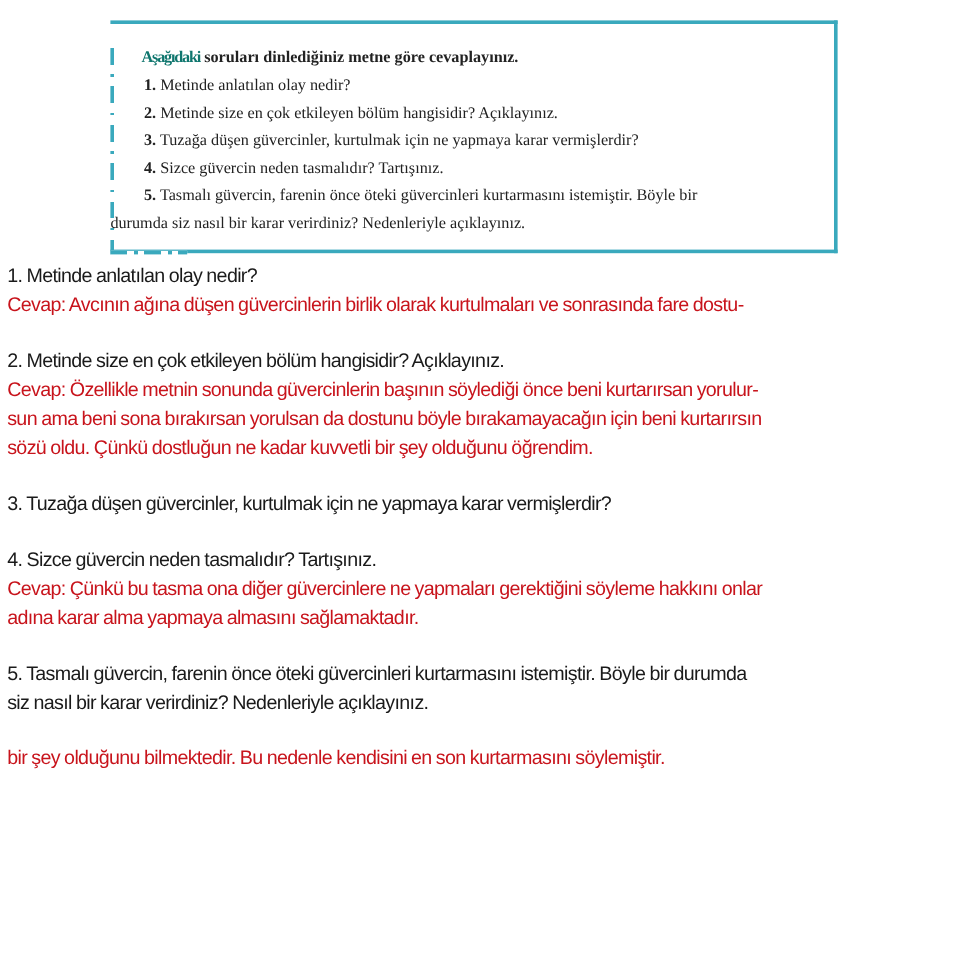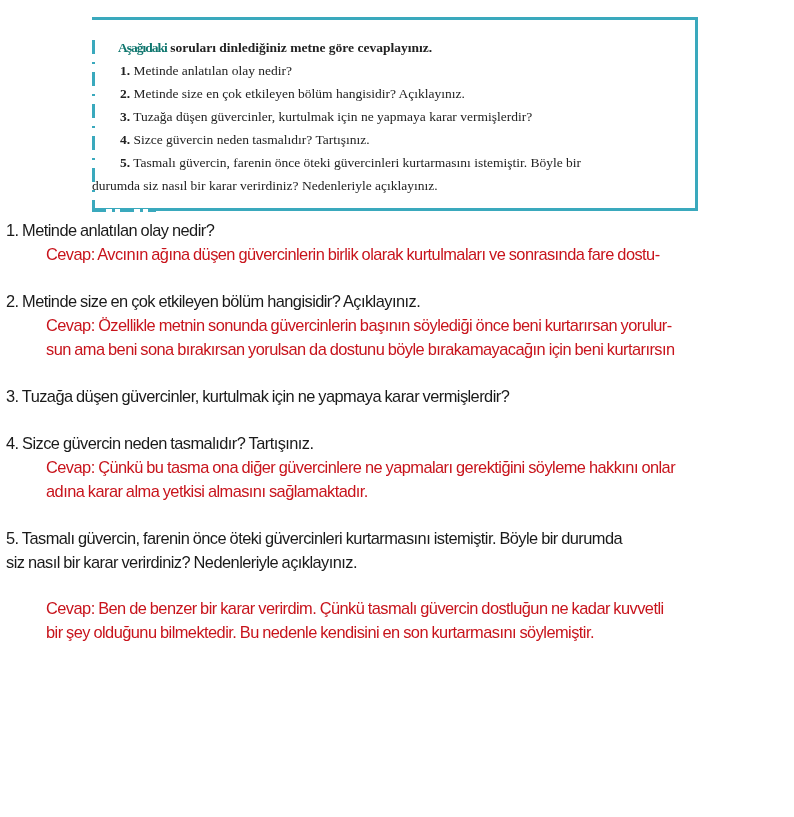--- a/index.html
+++ b/index.html
@@ -31,21 +31,21 @@
   .qbox-q5 { line-height: 23px; }
   .qbox-q5 .first { margin-left: 20px; }
   .qbox-q5 .cont { margin-left: -8px; display:block; }
 
   .answers {
     position: absolute; left: 6px; top: 218px; width: 786px;
     font-family: "Liberation Sans", "DejaVu Sans", sans-serif; font-size: 16.4px;
     letter-spacing: -0.55px; word-spacing: -0.5px;
   }
   .q { color: #1a1a1a; line-height: 24px; }
-  .a { color: #c8141c; line-height: 24px; margin-left: 40px; }
+  .a { color: #c8141c; line-height: 24px; }
   .block { margin-bottom: 23px; }
   .gap-small { height: 22px; }
 </style>
 </head>
 <body>
 
 <div>
   <div class="qbox"></div>
   <div class="qbox-left"></div>
   <div class="qbox-bottom-gap"></div>
@@ -83,29 +83,29 @@
 
 <div class="answers">
   <div class="block">
     <div class="q">1. Metinde anlatılan olay nedir?</div>
     <div class="a">Cevap: Avcının ağına düşen güvercinlerin birlik olarak kurtulmaları ve sonrasında fare dostu-</div>
   </div>
   <div class="block">
     <div class="q">2. Metinde size en çok etkileyen bölüm hangisidir? Açıklayınız.</div>
     <div class="a">Cevap: Özellikle metnin sonunda güvercinlerin başının söylediği önce beni kurtarırsan yorulur-</div>
     <div class="a">sun ama beni sona bırakırsan yorulsan da dostunu böyle bırakamayacağın için beni kurtarırsın</div>
+    <div class="a">sözü oldu. Çünkü dostluğun ne kadar kuvvetli bir şey olduğunu öğrendim.</div>
   </div>
   <div class="block">
     <div class="q">3. Tuzağa düşen güvercinler, kurtulmak için ne yapmaya karar vermişlerdir?</div>
   </div>
   <div class="block">
     <div class="q">4. Sizce güvercin neden tasmalıdır? Tartışınız.</div>
     <div class="a">Cevap: Çünkü bu tasma ona diğer güvercinlere ne yapmaları gerektiğini söyleme hakkını onlar</div>
-    <div class="a">adına karar alma yetkisi almasını sağlamaktadır.</div>
+    <div class="a">adına karar alma yapmaya almasını sağlamaktadır.</div>
   </div>
   <div class="block">
     <div class="q">5. Tasmalı güvercin, farenin önce öteki güvercinleri kurtarmasını istemiştir. Böyle bir durumda</div>
     <div class="q">siz nasıl bir karar verirdiniz? Nedenleriyle açıklayınız.</div>
     <div class="gap-small"></div>
-    <div class="a">Cevap: Ben de benzer bir karar verirdim. Çünkü tasmalı güvercin dostluğun ne kadar kuvvetli</div>
     <div class="a">bir şey olduğunu bilmektedir. Bu nedenle kendisini en son kurtarmasını söylemiştir.</div>
   </div>
 </div>
 
 </body></html>

